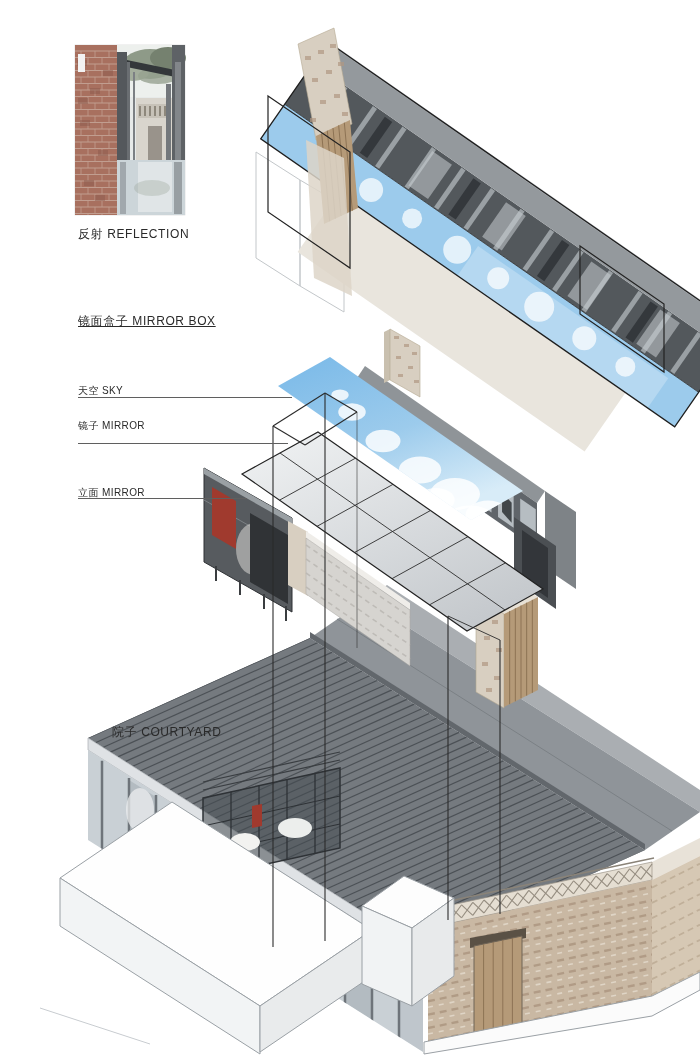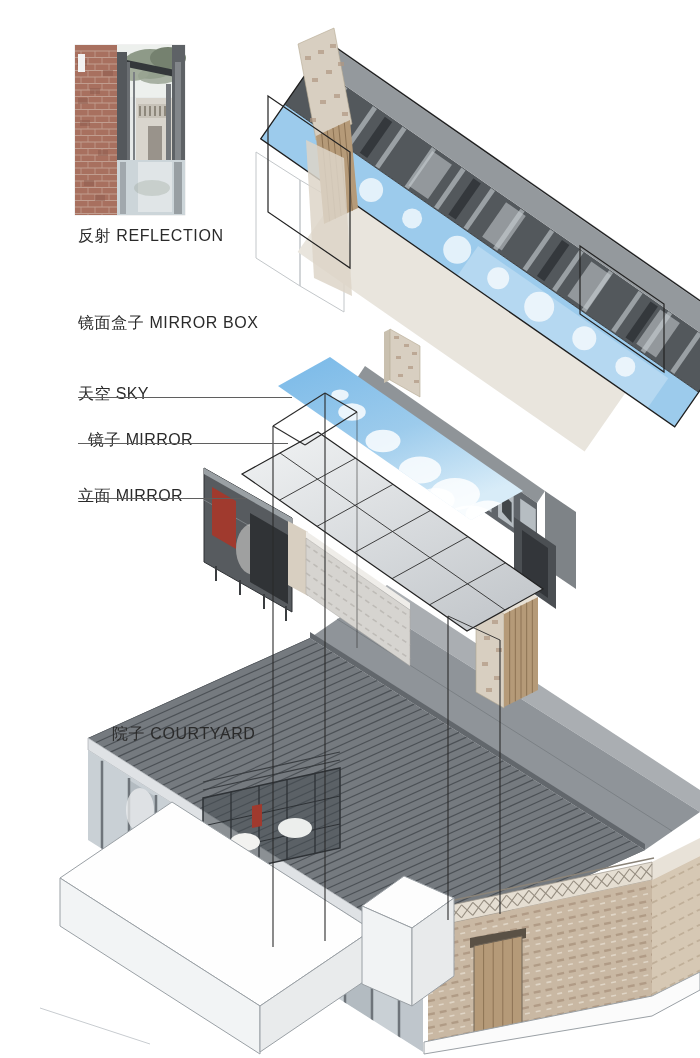--- a/index.html
+++ b/index.html
@@ -1,20 +1,20 @@
 <!DOCTYPE html>
 <html><head>
 <meta charset="utf-8">
 <style>
   html,body{margin:0;padding:0;background:#fff;}
   .page{position:relative;width:700px;height:1058px;background:#ffffff;overflow:hidden;
         font-family:"Liberation Sans",sans-serif;color:#2a2a2a;}
   .lbl{position:absolute;white-space:nowrap;}
-  .lbl-lg{font-size:16px;letter-spacing:0.6px;font-weight:400;}
-  .callout{font-size:16px;letter-spacing:0.4px;}
+  .lbl-lg{font-size:12px;letter-spacing:0.6px;font-weight:400;}
+  .callout{font-size:10px;letter-spacing:0.4px;}
   .leader{position:absolute;height:0;border-top:1px solid #5f5f5f;}
   svg{position:absolute;left:0;top:0;}
 </style>
 </head>
 <body>
 
 <div class="page">
 
 <svg width="700" height="1058" viewBox="0 0 700 1058">
   <defs>
@@ -568,25 +568,25 @@
     <line x1="273" y1="426" x2="273" y2="947"></line>
     <line x1="325" y1="393" x2="325" y2="941"></line>
     <line x1="357" y1="412" x2="357" y2="648" stroke-width="0.8" opacity="0.7"></line>
     <line x1="448" y1="616" x2="500" y2="640" stroke-width="0.9"></line>
     <line x1="448" y1="616" x2="448" y2="920"></line>
     <line x1="500" y1="640" x2="500" y2="914"></line>
   </g>
 </svg>
 
 <div class="lbl lbl-lg" style="left:78px;top:226px;">反射 REFLECTION</div>
-<div class="lbl lbl-lg" style="left:78px;top:313px;">镜面盒子 MIRROR BOX</div>
+<div class="lbl lbl-lg" style="left:78px;top:313px;text-decoration:underline;">镜面盒子 MIRROR BOX</div>
 <div class="lbl lbl-lg" style="left:80px;top:724px;padding-left:32px;">院子 COURTYARD</div>
 
 <div class="lbl callout" style="left:78px;top:384px;">天空 SKY</div>
 <div class="leader" style="left:78px;top:397px;width:214px;"></div>
 
-<div class="lbl callout" style="left:78px;top:430px;margin-left:10px;">镜子 MIRROR</div>
+<div class="lbl callout" style="left:78px;top:419px;">镜子 MIRROR</div>
 <div class="leader" style="left:78px;top:443px;width:210px;"></div>
 
 <div class="lbl callout" style="left:78px;top:486px;">立面 MIRROR</div>
 <div class="leader" style="left:78px;top:498px;width:169px;"></div>
 
 </div>
 
 </body></html>

